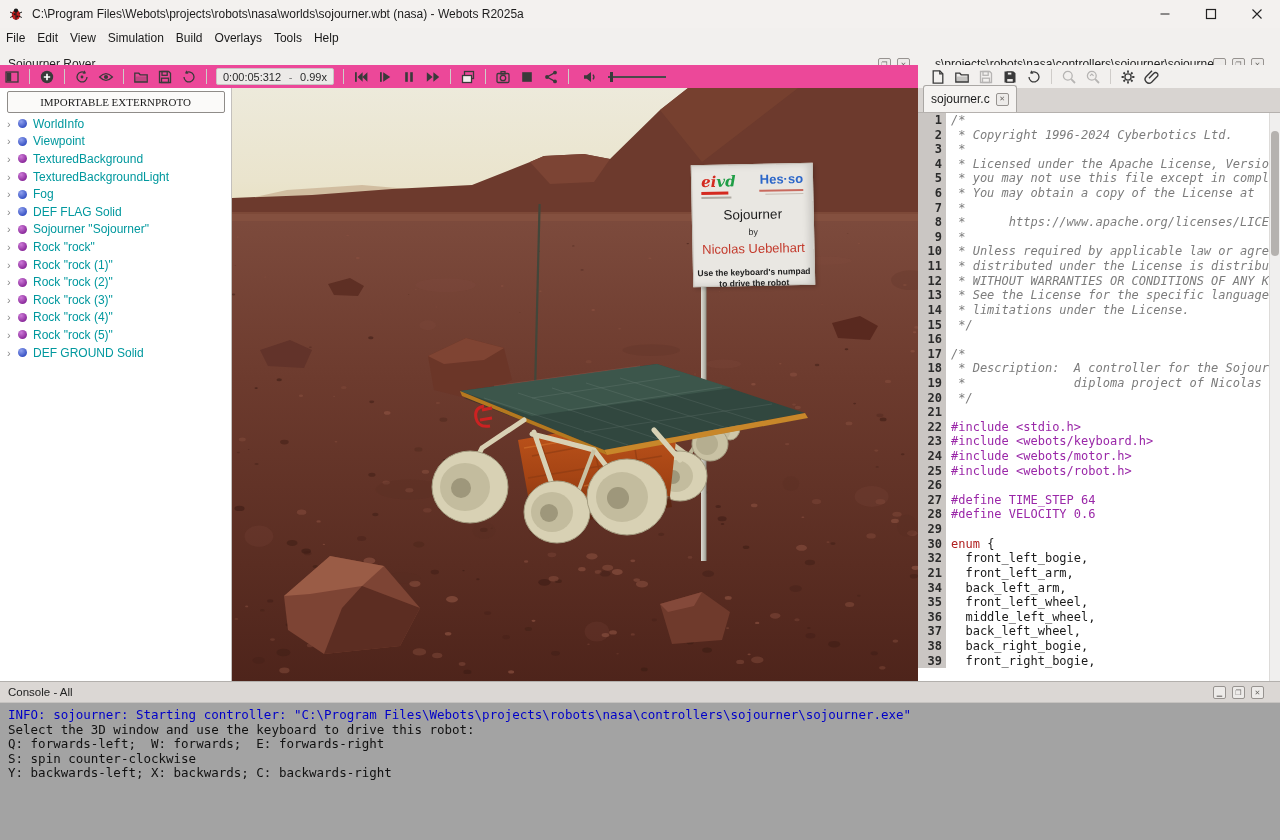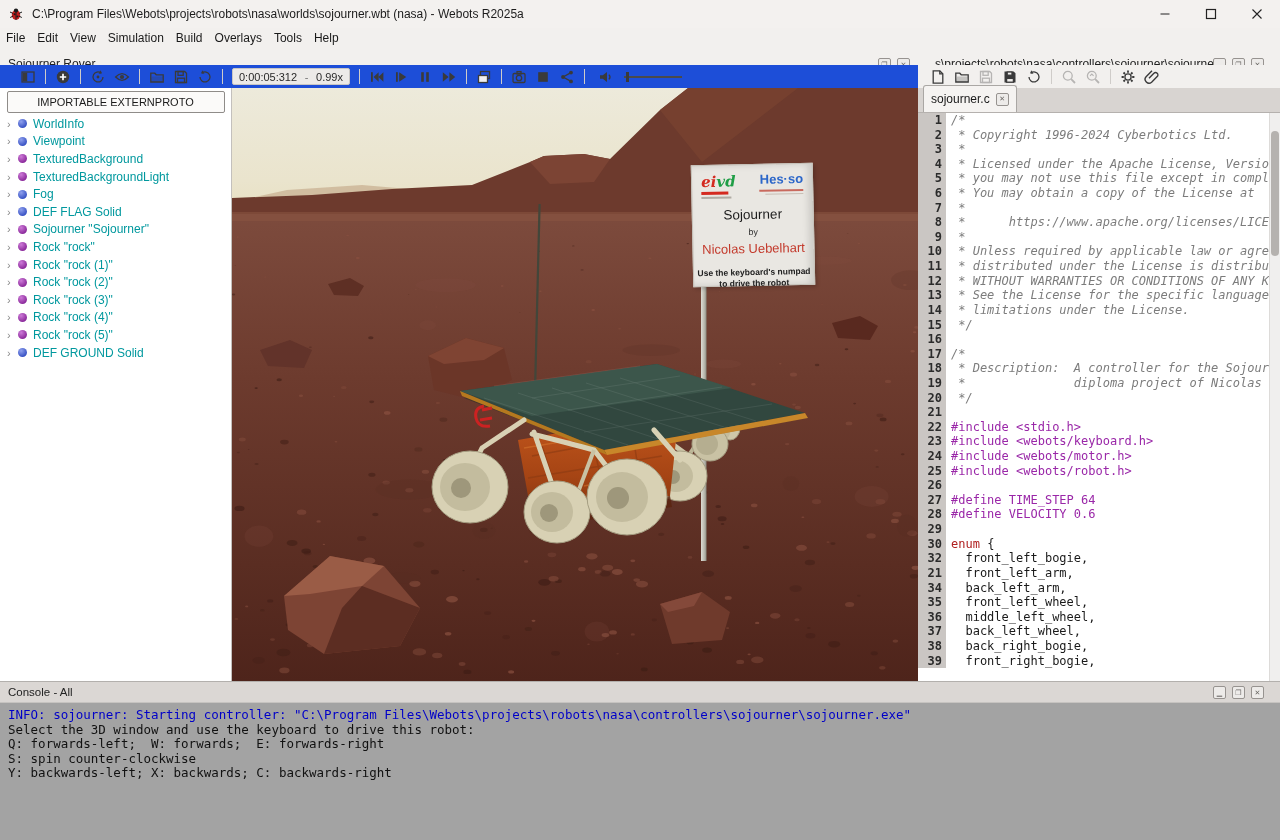--- a/index.html
+++ b/index.html
@@ -22,41 +22,41 @@
   .ptrow{position:absolute;left:0;top:47px;width:1280px;height:18px;background:#f2f0ee;margin-top:8px;}
   .panel-title{position:absolute;left:8px;top:2px;font-size:12px;color:#222;}
   .editor-path{position:absolute;left:925px;top:2px;font-size:12px;color:#222;white-space:nowrap;}
   .dock{display:flex;gap:6px;align-items:center;}
   .tree-dock{position:absolute;left:878px;top:3px;}
   .editor-dock{position:absolute;right:16px;top:3px;}
   .dockbtn{width:11px;height:11px;border:1px solid #979390;border-radius:2px;background:#edebe9;
            display:flex;align-items:center;justify-content:center;color:#6e6b68;font-size:7px;line-height:1;}
   
   .toolbar{position:absolute;left:0;top:65px;width:918px;height:23px;display:flex;align-items:center;
-           background:#1d4ed8;padding-left:16px;box-sizing:border-box;}
+           background:#ec4899;padding-left:0;box-sizing:border-box;}
   .editor-toolbar{position:absolute;left:918px;top:65px;width:362px;height:23px;display:flex;align-items:center;
            background:#f2f0ee;padding-left:8px;box-sizing:border-box;}
   .tbtn{width:20px;height:20px;display:flex;align-items:center;justify-content:center;margin:0 2px;}
   .tbtn.dis{opacity:.32;}
   .tsep{width:1px;height:15px;background:#cfccc9;margin:0 5px;}
   .ticon{stroke:#3a3a3a;stroke-width:1.3;fill:none;}
   .ticon .f{fill:#3a3a3a;stroke:none;}
   .timebox{width:118px;height:17px;background:#eceae8;border:1px solid #c9c6c3;border-radius:2px;
            display:flex;align-items:center;font-size:11px;color:#2a2a2a;margin:0 4px;padding:0 6px;box-sizing:border-box;}
   .timebox .tsp{flex:1;text-align:center;color:#777;}
   .volwrap{display:flex;align-items:center;margin-left:4px;}
   .voltrack{position:relative;width:58px;height:2px;background:#4a4a4a;margin-left:6px;}
   .volhandle{position:absolute;left:2px;top:-4px;width:2.5px;height:10px;background:#3a3a3a;}
   
   .main{position:absolute;left:0;top:88px;width:1280px;height:593px;display:flex;}
   
   .scene-tree{width:232px;height:593px;background:#ffffff;border-right:1px solid #c3c0bd;box-sizing:border-box;
               overflow:hidden;}
   .externproto{display:block;width:218px;margin:3px auto 2px auto;height:22px;background:#fbfaf9;
-               border:1px solid #8f8c89;border-radius:2px;font-size:11px;font-family:Liberation Sans, sans-serif;
+               border:1px solid #8f8c89;border-radius:2px;font-size:11px;font-family:Liberation Serif, serif;
                color:#1a1a1a;}
   .treeitem{display:flex;align-items:center;height:17.6px;padding-left:7px;font-size:12px;}
   .chev{color:#8a8a8a;font-size:11px;width:11px;}
   .dot{width:9px;height:9px;border-radius:50%;margin-right:6px;flex:0 0 9px;}
   .dot.blue{background:radial-gradient(circle at 35% 30%, #8fa0ee, #3b55c5 70%);}
   .dot.purple{background:radial-gradient(circle at 35% 30%, #cd7ad8, #8d2d9d 70%);}
   .treelabel{color:#00989e;white-space:nowrap;}
   
   .view3d{position:relative;width:686px;height:593px;overflow:hidden;background:#6d3b2e;}
   .view3d svg{position:absolute;left:0;top:0;}

